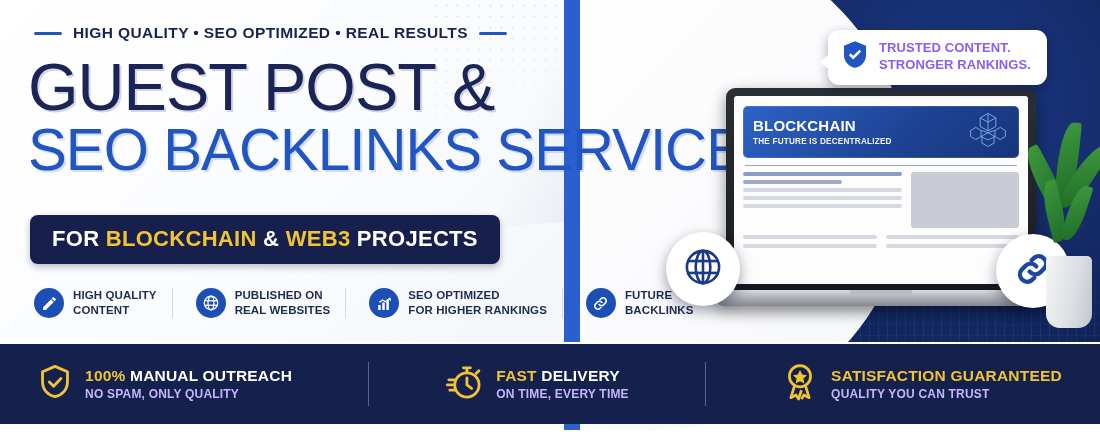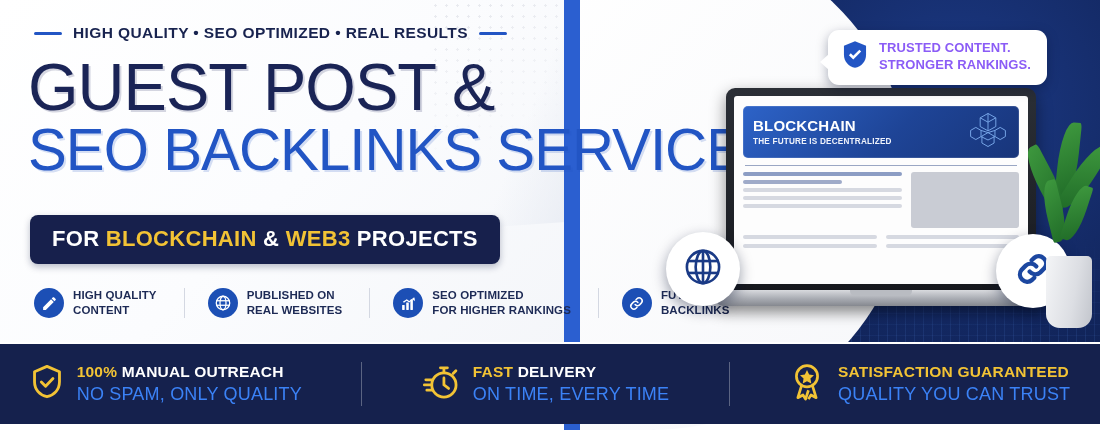--- a/index.html
+++ b/index.html
@@ -89,21 +89,21 @@
     padding:11px 22px 12px 22px;
     font-size:22px; font-weight:bold; letter-spacing:.3px;
     color:#ffffff; white-space:nowrap;
     box-shadow:0 3px 7px rgba(10,20,60,.28);
   }
   .gold { color:#f2c335; }
 
   
   .features {
     position:absolute; left:34px; top:288px;
-    display:flex; align-items:center; gap:12px;
+    display:flex; align-items:center; gap:0;
   }
   .feat { display:flex; align-items:center; gap:9px; padding-right:15px; }
   .feat + .feat { padding-left:23px; border-left:1px solid #d4d8e2; }
   .feat-ic {
     width:30px; height:30px; border-radius:50%;
     background:#1c4fb5; display:flex; align-items:center; justify-content:center;
     flex:none;
   }
   .feat-ic svg { display:block; }
   .feat-tx {
@@ -191,21 +191,21 @@
   .bottom {
     position:absolute; left:0; bottom:16px; width:1100px; height:82px;
     background:#15214d;
     display:flex; align-items:center; justify-content:space-around;
     border-top:2px solid #ffffff;
   }
   .bitem { display:flex; align-items:center; gap:13px; }
   .bsep { width:1px; height:44px; background:rgba(255,255,255,.3); }
   .btx { line-height:1.3; white-space:nowrap; }
   .bl1 { font-size:15.5px; font-weight:bold; color:#ffffff; letter-spacing:.2px; }
-  .bl2 { font-size:18px; font-weight:normal; color:#3b82f6; letter-spacing:.2px; }
+  .bl2 { font-size:12px; font-weight:bold; color:#c4b5fd; letter-spacing:.2px; }
   .bl1 .gold, .bl1.allgold { color:#f2c335; }
 </style>
 </head>
 <body>
 
 <div class="banner">
 
   <div class="left-panel">
     <div class="dot-grid"></div>
     <div class="diag-sheen"></div>

